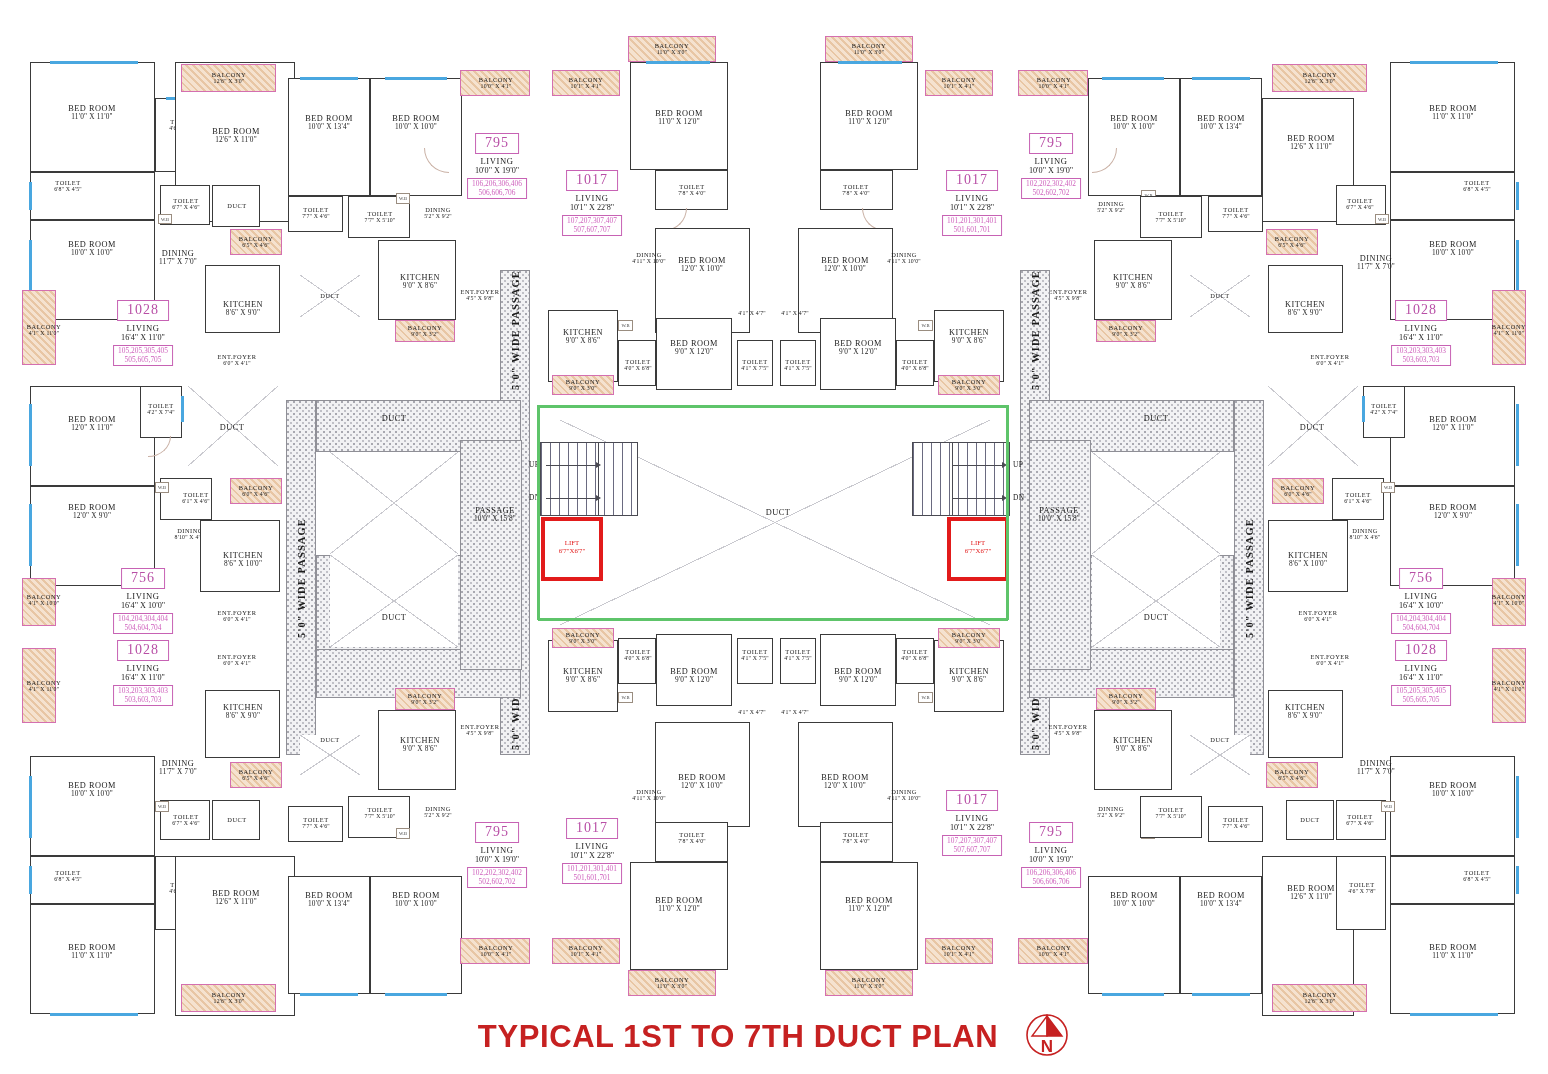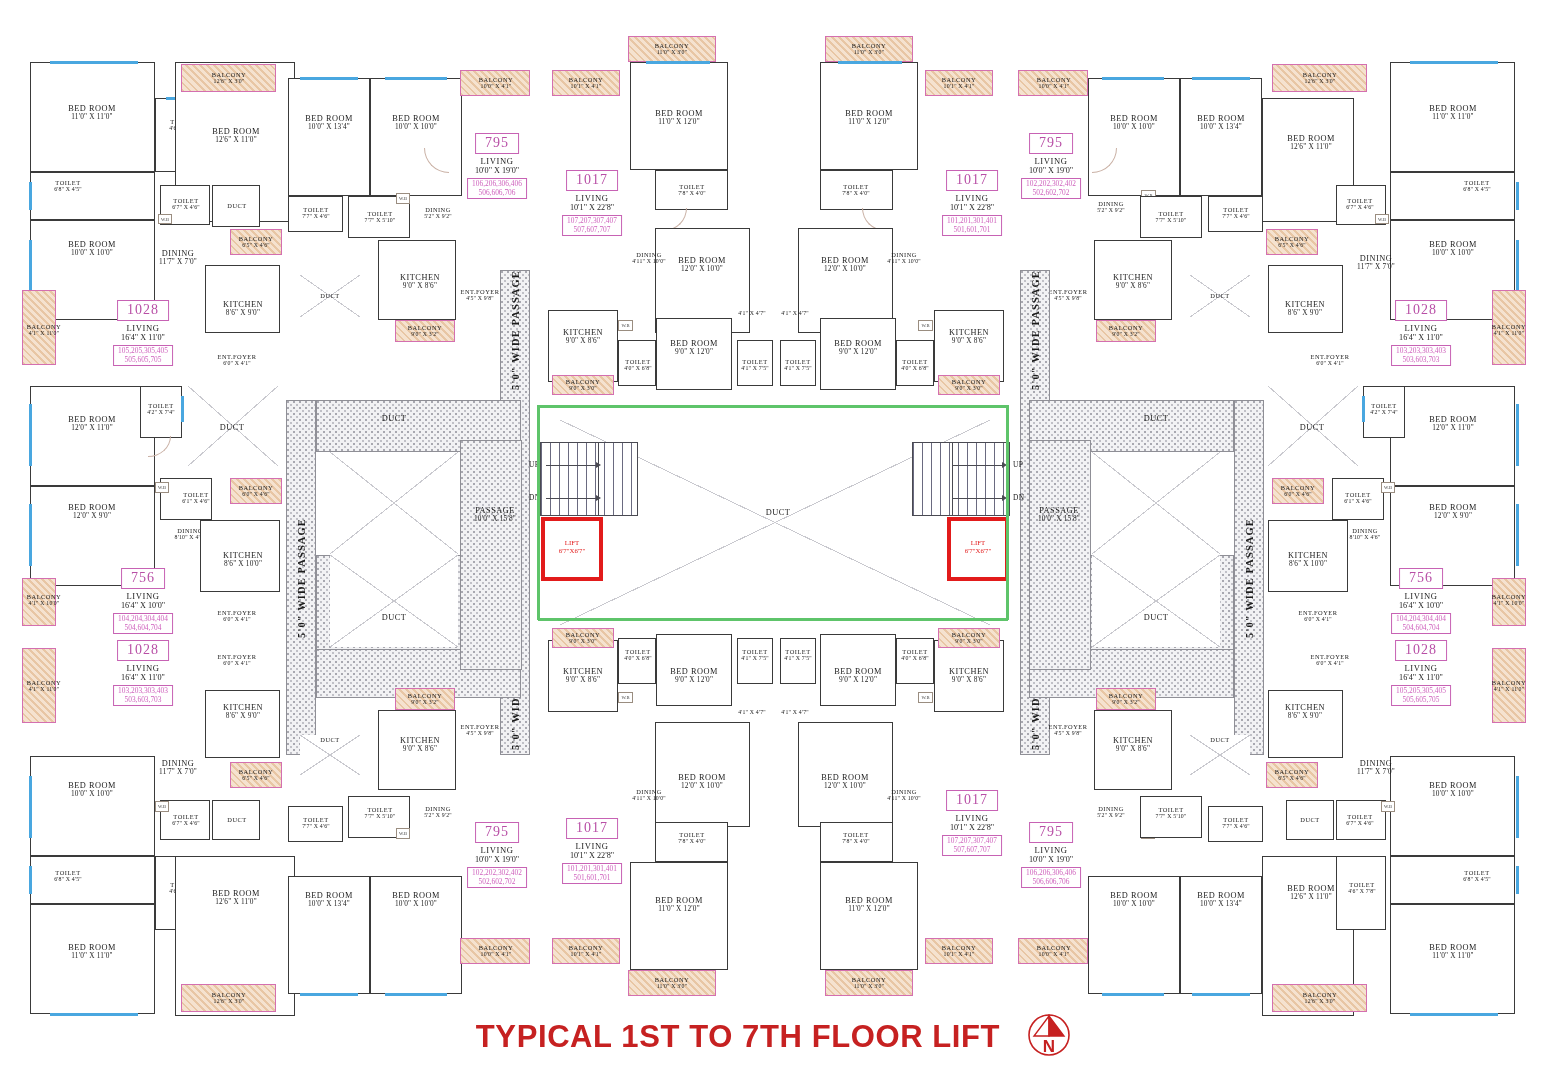--- a/index.html
+++ b/index.html
@@ -1208,21 +1208,21 @@
     </div>
   <div class="wb" style="left:1381px;top:801px;width:14px;height:11px;">
       <span>W.B</span>
     </div>
   <div class="rm thin" style="left:1286px;top:800px;width:48px;height:40px;"></div>
   <div class="lbl tiny" style="left:1310px;top:820px;">
       <span class="n">DUCT</span>
     </div>
 
   <div id="title-bar" style="top:1012px;">
-    <span class="t">TYPICAL 1ST TO 7TH FLOOR LIFT</span>
+    <span class="t">TYPICAL 1ST TO 7TH DUCT PLAN</span>
     <span class="northrose">
       <svg width="46" height="46" viewBox="0 0 46 46" aria-hidden="true">
         <circle cx="23" cy="23" r="20" fill="none" stroke="#c62121" stroke-width="1.6"></circle>
         <path d="M23 4 L8 24 L23 24 Z" fill="none" stroke="#c62121" stroke-width="1.4"></path>
         <path d="M23 4 L38 24 L23 24 Z" fill="#c62121" stroke="#c62121" stroke-width="1.4"></path>
         <text x="23" y="40" text-anchor="middle" font-family="Liberation Sans, sans-serif" font-size="17" font-weight="700" fill="#c62121">N</text>
       </svg>
     </span>
   </div>
 

